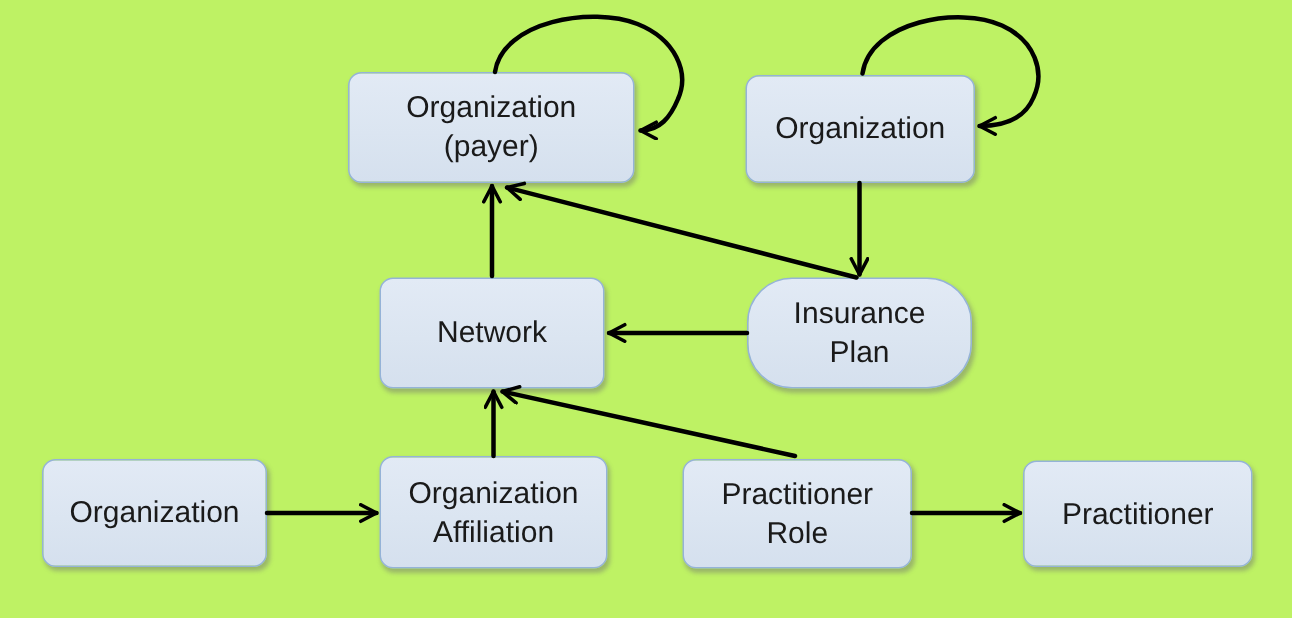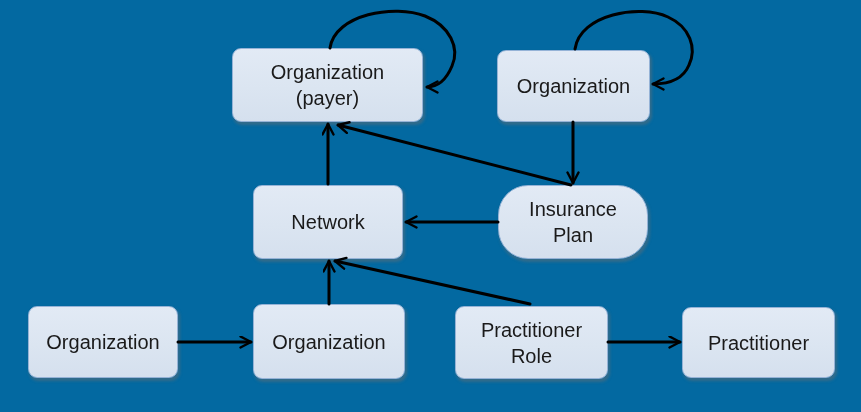--- a/index.html
+++ b/index.html
@@ -5,21 +5,21 @@
   html, body {
     margin: 0;
     padding: 0;
     background: #ffffff;
     font-family: "Liberation Sans", sans-serif;
   }
   .canvas {
     position: relative;
     width: 861px;
     height: 412px;
-    background: #0369a1;
+    background: #bef264;
     overflow: hidden;
   }
   #nodes { position: absolute; inset: 0; z-index: 1; }
   .node {
     position: absolute;
     box-sizing: border-box;
     background: linear-gradient(180deg, #e2eaf5 0%, #dbe5f1 55%, #d5e0ee 100%);
     border: 1.6px solid #95b3d7;
     border-radius: 9px;
     display: flex;
@@ -63,20 +63,21 @@
       </div>
       <div class="node" style="left: 498px; top: 185px; width: 150px; height: 74px; border-radius: 30px;">
         <div class="node-line">Insurance</div>
         <div class="node-line">Plan</div>
       </div>
       <div class="node" style="left: 28px; top: 306px; width: 150px; height: 72px;">
         <div class="node-line">Organization</div>
       </div>
       <div class="node" style="left: 253px; top: 304px; width: 152px; height: 75px;">
         <div class="node-line">Organization</div>
+        <div class="node-line">Affiliation</div>
       </div>
       <div class="node" style="left: 455px; top: 306px; width: 153px; height: 73px;">
         <div class="node-line">Practitioner</div>
         <div class="node-line">Role</div>
       </div>
       <div class="node" style="left: 682px; top: 307px; width: 153px; height: 71px;">
         <div class="node-line">Practitioner</div>
       </div>
     </div>
   <svg id="edges" width="861" height="412" viewBox="0 0 861 412" xmlns="http://www.w3.org/2000/svg">

